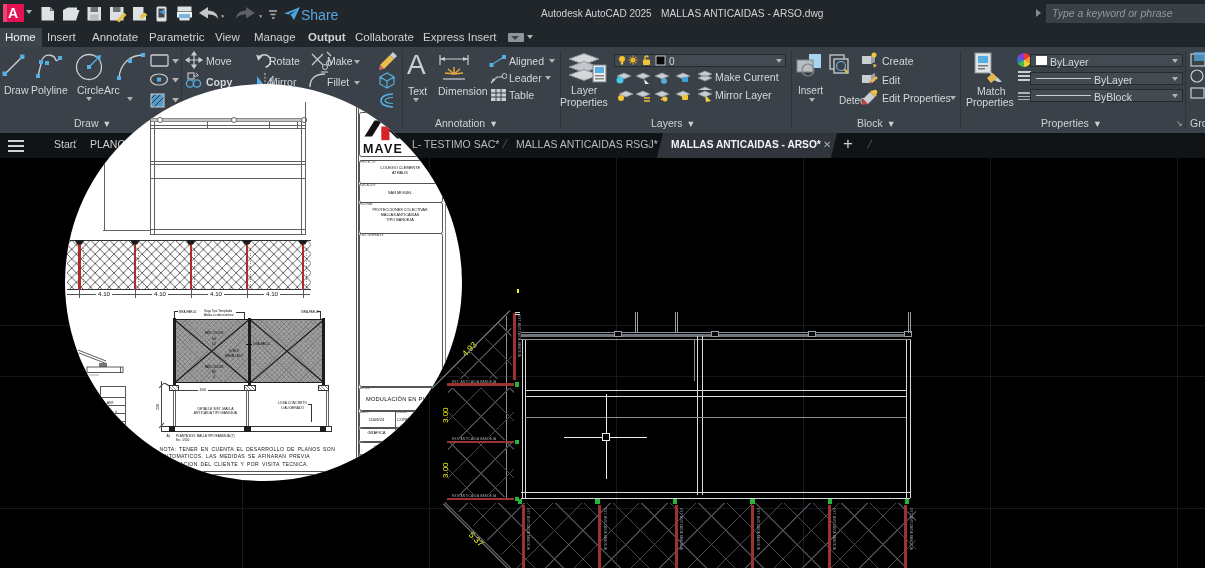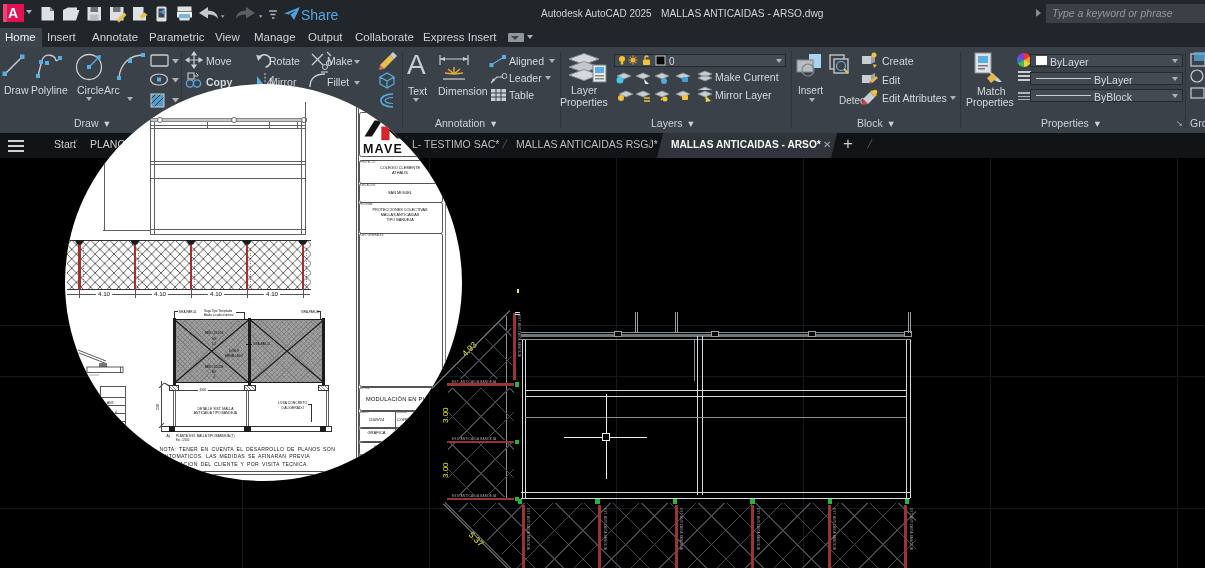--- a/index.html
+++ b/index.html
@@ -97,21 +97,21 @@
 </div>
 
 <div id="tabsrow">
   <div class="abs" style="left:0;top:1px;width:42px;height:19px;background:#3d444b;"></div>
   <div class="rtab" style="left:5px;color:#f0f2f4;">Home</div>
   <div class="rtab" style="left:47px;">Insert</div>
   <div class="rtab" style="left:92px;">Annotate</div>
   <div class="rtab" style="left:149px;">Parametric</div>
   <div class="rtab" style="left:215px;">View</div>
   <div class="rtab" style="left:254px;">Manage</div>
-  <div class="rtab" style="left:308px;">Output</div>
+  <div class="rtab" style="left:308px;font-weight:bold;">Output</div>
   <div class="rtab" style="left:355px;">Collaborate</div>
   <div class="rtab" style="left:423px;">Express Insert</div>
   <div class="abs" style="left:508px;top:6px;width:16px;height:9px;background:#8f959a;border-radius:1px;"></div>
   <div class="abs" style="left:511px;top:8.5px;width:0;height:0;border-left:4px solid transparent;border-right:4px solid transparent;border-top:4px solid #3d444b;"></div>
   <div class="abs" style="left:527px;top:8px;width:0;height:0;border-left:3.5px solid transparent;border-right:3.5px solid transparent;border-top:4px solid #aeb3b7;"></div>
 </div>
 
 <div id="ribbon">
     <div style="position:absolute;left:0;top:-47px;width:1205px;height:568px;">
   <div class="sep" style="left:181px;"></div>
@@ -345,21 +345,21 @@
         </g>
     <g transform="translate(2,38)">
           <path d="M1 9 L8 2 L13 7 L6 14 Z" fill="#c9ced2"></path>
           <path d="M8 2 L10 0 L15 5 L13 7 Z" fill="#e2b84c"></path>
           <path d="M1 9 L6 14 L0 15 Z" fill="#c44"></path>
           <circle cx="13" cy="2" r="2.3" fill="#f2c43a"></circle>
         </g>
   </svg>
   <div class="rowtext" style="left:882px;top:55px;">Create</div>
   <div class="rowtext" style="left:882px;top:74px;">Edit</div>
-  <div class="rowtext" style="left:882px;top:92px;">Edit Attributes</div>
+  <div class="rowtext" style="left:882px;top:92px;">Edit Properties</div>
   <div class="abs" style="left:950px;top:96px;width:0;height:0;border-left:3.5px solid transparent;border-right:3.5px solid transparent;border-top:4px solid #aeb3b7;"></div>
   <div class="plabel" style="left:857px;">Block&nbsp;&nbsp;▾</div>
 
   <svg class="abs" style="left:972px;top:52px;" width="40" height="32" viewBox="0 0 40 32">
     <rect x="3" y="1" width="16" height="20" fill="#dfe2e4" stroke="#8a9095"></rect>
     <rect x="6" y="4" width="10" height="7" fill="#57aee2"></rect>
     <rect x="6" y="13" width="10" height="1.5" fill="#777"></rect>
         <rect x="6" y="16" width="7" height="1.5" fill="#777"></rect>
     <path d="M16 18 L26 26 L30 30 L26 30 L22 28 Z" fill="#c9ced2"></path>
     <path d="M17 23 L23 18 L27 23 L21 28 Z" fill="#e2b84c" transform="translate(-2,3)"></path>

